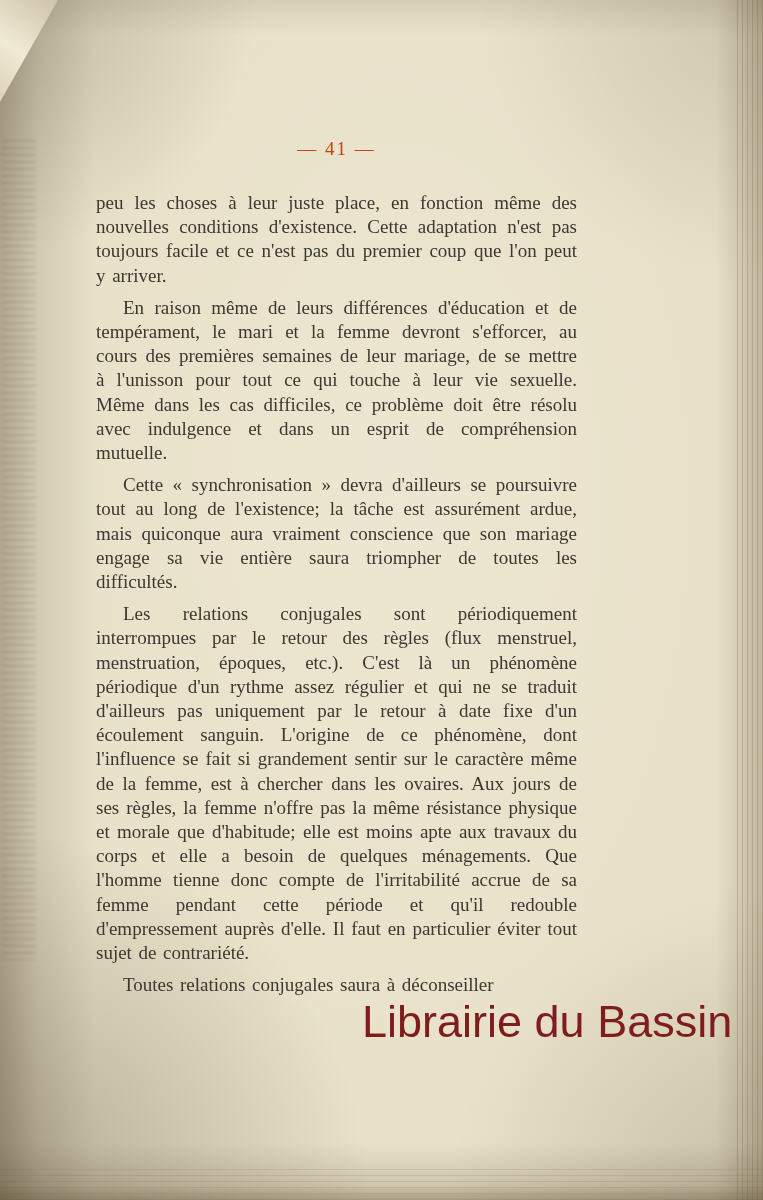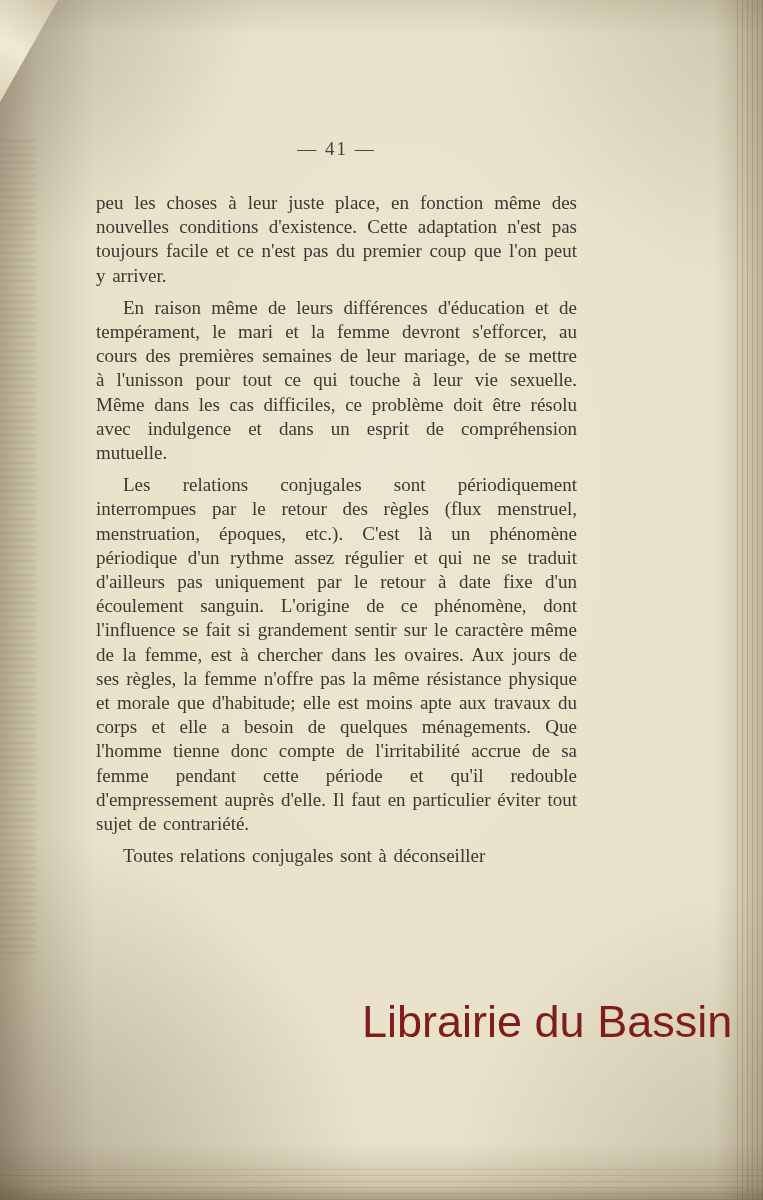--- a/index.html
+++ b/index.html
@@ -89,21 +89,21 @@
       repeating-linear-gradient(0deg, rgba(104,88,54,0.18) 0 1px, rgba(104,88,54,0) 1px 6px);
     opacity: 0.8;
   }
 
   .page-number {
     position: absolute;
     left: 88px;
     top: 138px;
     width: 497px;
     text-align: center;
-    color: #404040;
+    color: #c2410c;
     font-family: "Liberation Serif", "DejaVu Serif", serif;
     font-size: 19px;
     letter-spacing: 2px;
   }
 
   .text-block {
     position: absolute;
     left: 88px;
     top: 183px;
     width: 497px;
@@ -142,19 +142,20 @@
 
   <div class="page-edges"></div>
 
   <div class="bottom-edge"></div>
 
   <div class="page-number">— 41 —</div>
 
   <div class="text-block">
     <p class="para">peu les choses à leur juste place, en fonction même des nouvelles conditions d'existence. Cette adaptation n'est pas toujours facile et ce n'est pas du premier coup que l'on peut y arriver.</p>
     <p class="para indent">En raison même de leurs différences d'éducation et de tempérament, le mari et la femme devront s'efforcer, au cours des premières semaines de leur mariage, de se mettre à l'unisson pour tout ce qui touche à leur vie sexuelle. Même dans les cas difficiles, ce problème doit être résolu avec indulgence et dans un esprit de compréhension mutuelle.</p>
+    <p class="para indent">Cette « synchronisation » devra d'ailleurs se poursuivre tout au long de l'existence; la tâche est assurément ardue, mais quiconque aura vraiment conscience que son mariage engage sa vie entière saura triompher de toutes les difficultés.</p>
     <p class="para indent">Les relations conjugales sont périodiquement interrompues par le retour des règles (flux menstruel, menstruation, époques, etc.). C'est là un phénomène périodique d'un rythme assez régulier et qui ne se traduit d'ailleurs pas uniquement par le retour à date fixe d'un écoulement sanguin. L'origine de ce phénomène, dont l'influence se fait si grandement sentir sur le caractère même de la femme, est à chercher dans les ovaires. Aux jours de ses règles, la femme n'offre pas la même résistance physique et morale que d'habitude; elle est moins apte aux travaux du corps et elle a besoin de quelques ménagements. Que l'homme tienne donc compte de l'irritabilité accrue de sa femme pendant cette période et qu'il redouble d'empressement auprès d'elle. Il faut en particulier éviter tout sujet de contrariété.</p>
-    <p class="para indent">Toutes relations conjugales sont à déconseiller</p>
+    <p class="para indent">Toutes relations conjugales saura à déconseiller</p>
   </div>
 
   <div class="watermark">Librairie du Bassin</div>
 
 </div>
 
 </body></html>

